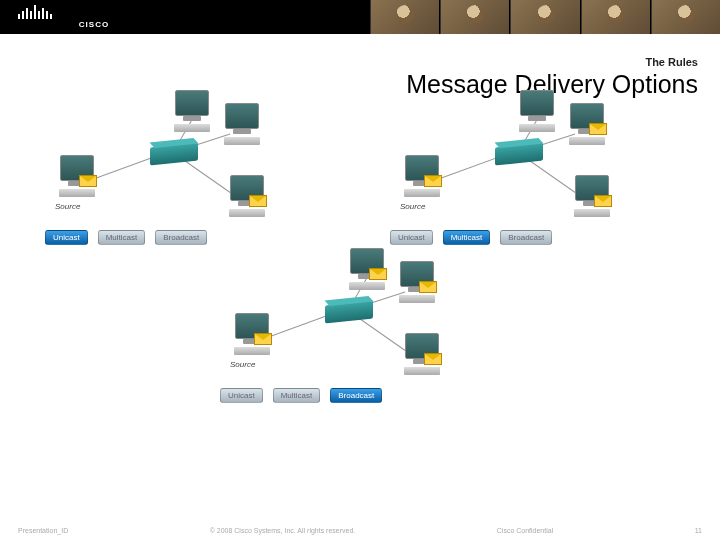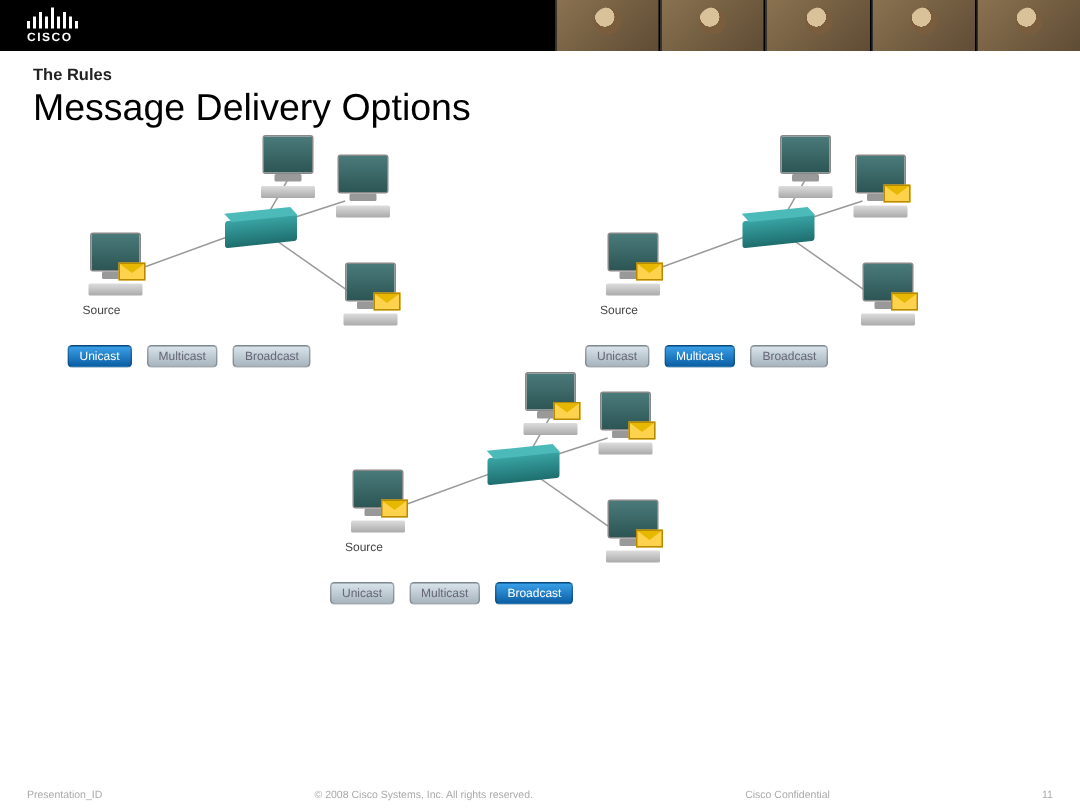--- a/index.html
+++ b/index.html
@@ -1,42 +1,42 @@
 <!DOCTYPE html>
 <html><head>
 <meta charset="utf-8">
 <style>
   * { margin: 0; padding: 0; box-sizing: border-box; }
   body { width: 720px; height: 540px; background: #fff; font-family: Arial, sans-serif; position: relative; overflow: hidden; }
   .header-band { position: absolute; top: 0; left: 0; width: 720px; height: 34px; background: #000; display: flex; }
-  .logo-area { width: 170px; height: 34px; display: flex; flex-direction: column; justify-content: center; padding-left: 18px; }
+  .logo-area { width: 170px; height: 34px; display: flex; flex-direction: column; justify-content: center; padding-left: 18px; text-align: center; }
   .cisco-bars { display: flex; gap: 2px; align-items: flex-end; height: 14px; margin-bottom: 1px; }
   .cisco-bars span { width: 2px; background: #fff; }
   .cisco-text { color: #fff; font-size: 8px; font-weight: bold; letter-spacing: 1px; }
   .header-photos { flex: 1; display: flex; gap: 1px; padding-left: 200px; }
   .photo-cell { height: 34px; flex: 1; background: linear-gradient(135deg,#8a7250,#5f4c35); border-left: 1px solid #333; position: relative; overflow: hidden; }
   .photo-cell::after { content:""; position:absolute; top:5px; left:50%; transform:translateX(-50%); width:18px; height:18px; border-radius:50%; background: radial-gradient(circle at 40% 35%, #d9c29a 0 40%, #7a5d3c 41% 100%); }
-  .content { position: absolute; top: 44px; left: 22px; right: 22px; }
+  .content { position: absolute; top: 56px; left: 22px; right: 22px; text-align: right; }
   .pretitle { font-size: 11px; font-weight: bold; color: #222; }
   .title { font-size: 25px; color: #000000; margin-top: 2px; }
   .diagrams { position: absolute; top: 100px; left: 0; width: 720px; height: 400px; }
   .diagram { position: absolute; }
   .d1 { left: 55px; top: 0; }
   .d2 { left: 400px; top: 0; }
   .d3 { left: 230px; top: 158px; }
   .node { position: absolute; width: 44px; }
   .monitor { width: 34px; height: 26px; background: linear-gradient(#4a7a7a,#2d5555); border: 1px solid #888; border-radius: 2px; position: relative; margin: 0 auto; }
   .monitor::after { content:""; position:absolute; bottom:-6px; left:50%; transform:translateX(-50%); width:18px; height:5px; background:#999; border-radius:1px; }
   .cpu { width: 36px; height: 8px; background: linear-gradient(#ddd,#aaa); margin: 8px auto 0; border-radius: 1px; }
   .envelope { position:absolute; width:18px; height:12px; background:#ffd24d; border:1px solid #b88a00; top: 20px; left: 24px; z-index:2; }
   .envelope::before { content:""; position:absolute; top:0; left:0; border-left:8px solid transparent; border-right:8px solid transparent; border-top:6px solid #e6b800; }
   .switch { position:absolute; width:48px; height:18px; background: linear-gradient(#3aa5a5,#1e6e6e); border-radius:2px; transform: skewY(-6deg); }
   .switch::before { content:""; position:absolute; top:-5px; left:2px; width:44px; height:6px; background:#4dbaba; transform: skewX(40deg); }
   .line { position:absolute; background:#999; height:1px; transform-origin: left center; z-index:0; }
-  .label { position:absolute; font-size:8px; color:#444; }
+  .label { position:absolute; font-size:8px; color:#444;font-style:italic; }
   .pill-row { position:absolute; display:flex; gap:10px; }
   .pill { font-size:8px; color:#fff; padding:2px 7px; border-radius:3px; border:1px solid rgba(0,0,0,.25); background: linear-gradient(#3aa0e8,#0b5fa5); min-width:42px; text-align:center; }
   .pill.inactive { background: linear-gradient(#d8e3ea,#a8b5be); color:#667; }
   .footer { position:absolute; bottom:6px; left:0; width:720px; display:flex; justify-content:space-between; padding:0 18px; font-size:7px; color:#aaa; }
 </style>
 </head>
 <body>
 
 <div class="header-band">
   <div class="logo-area">

